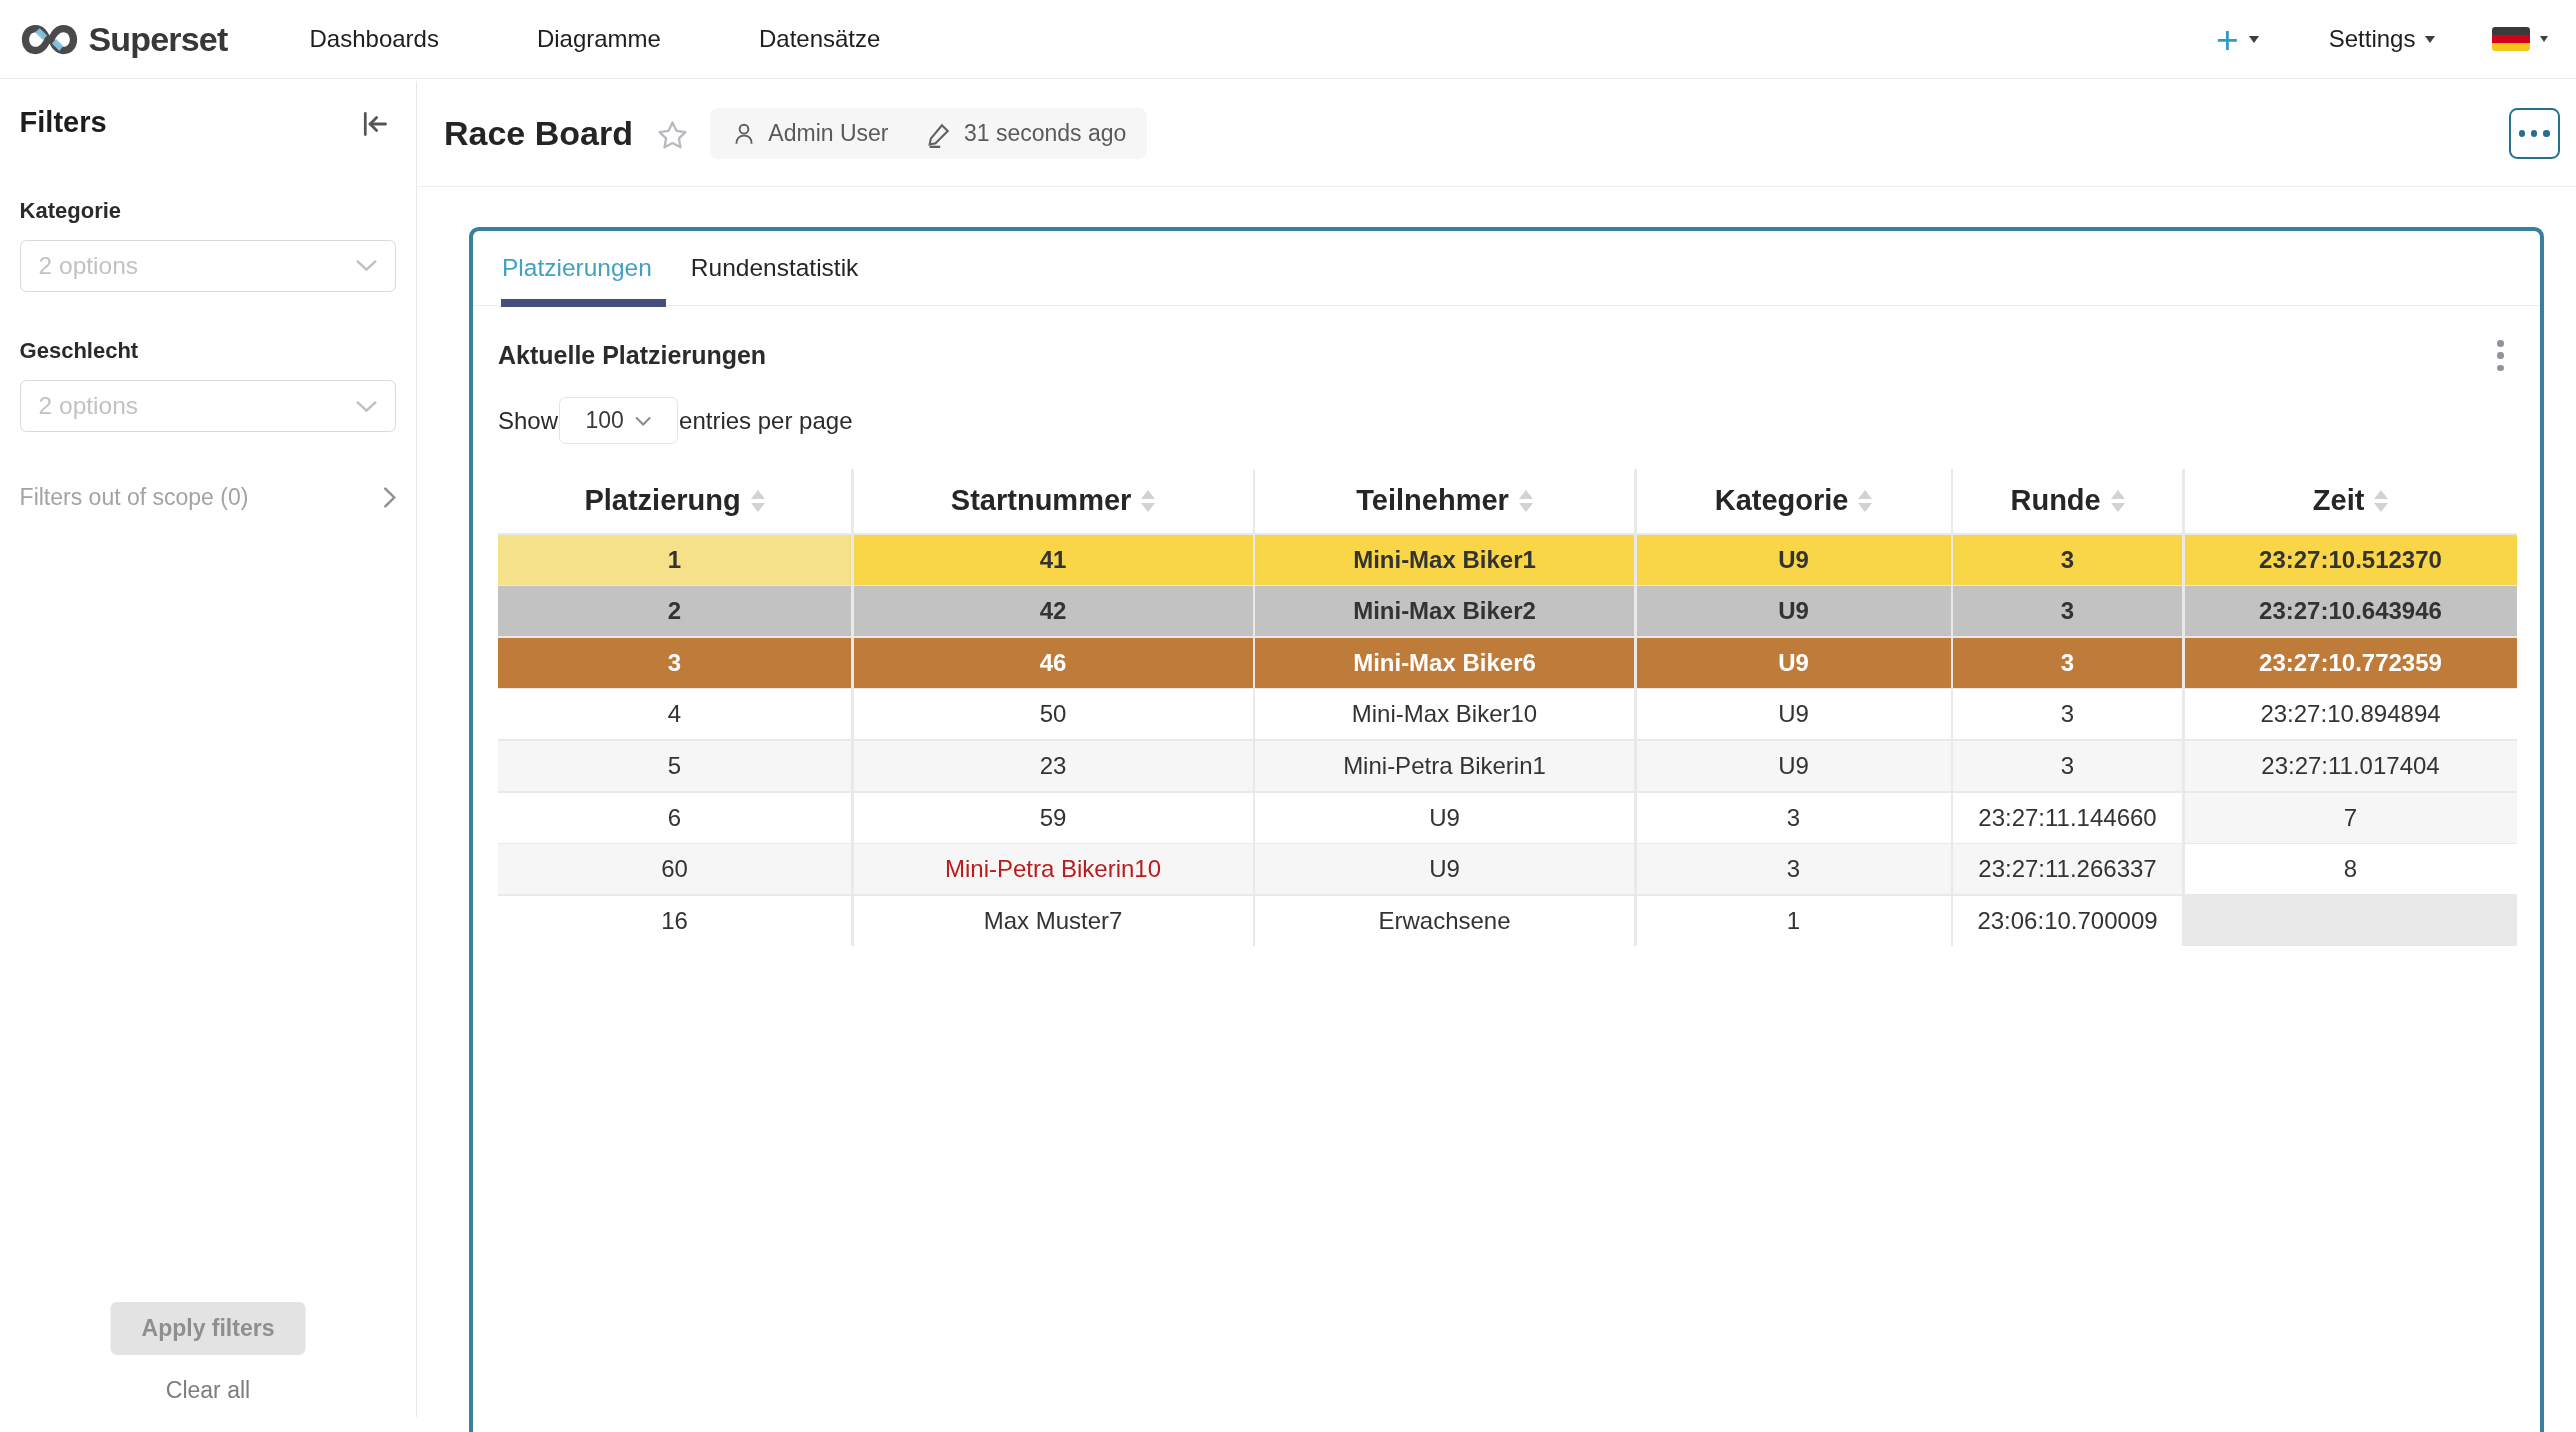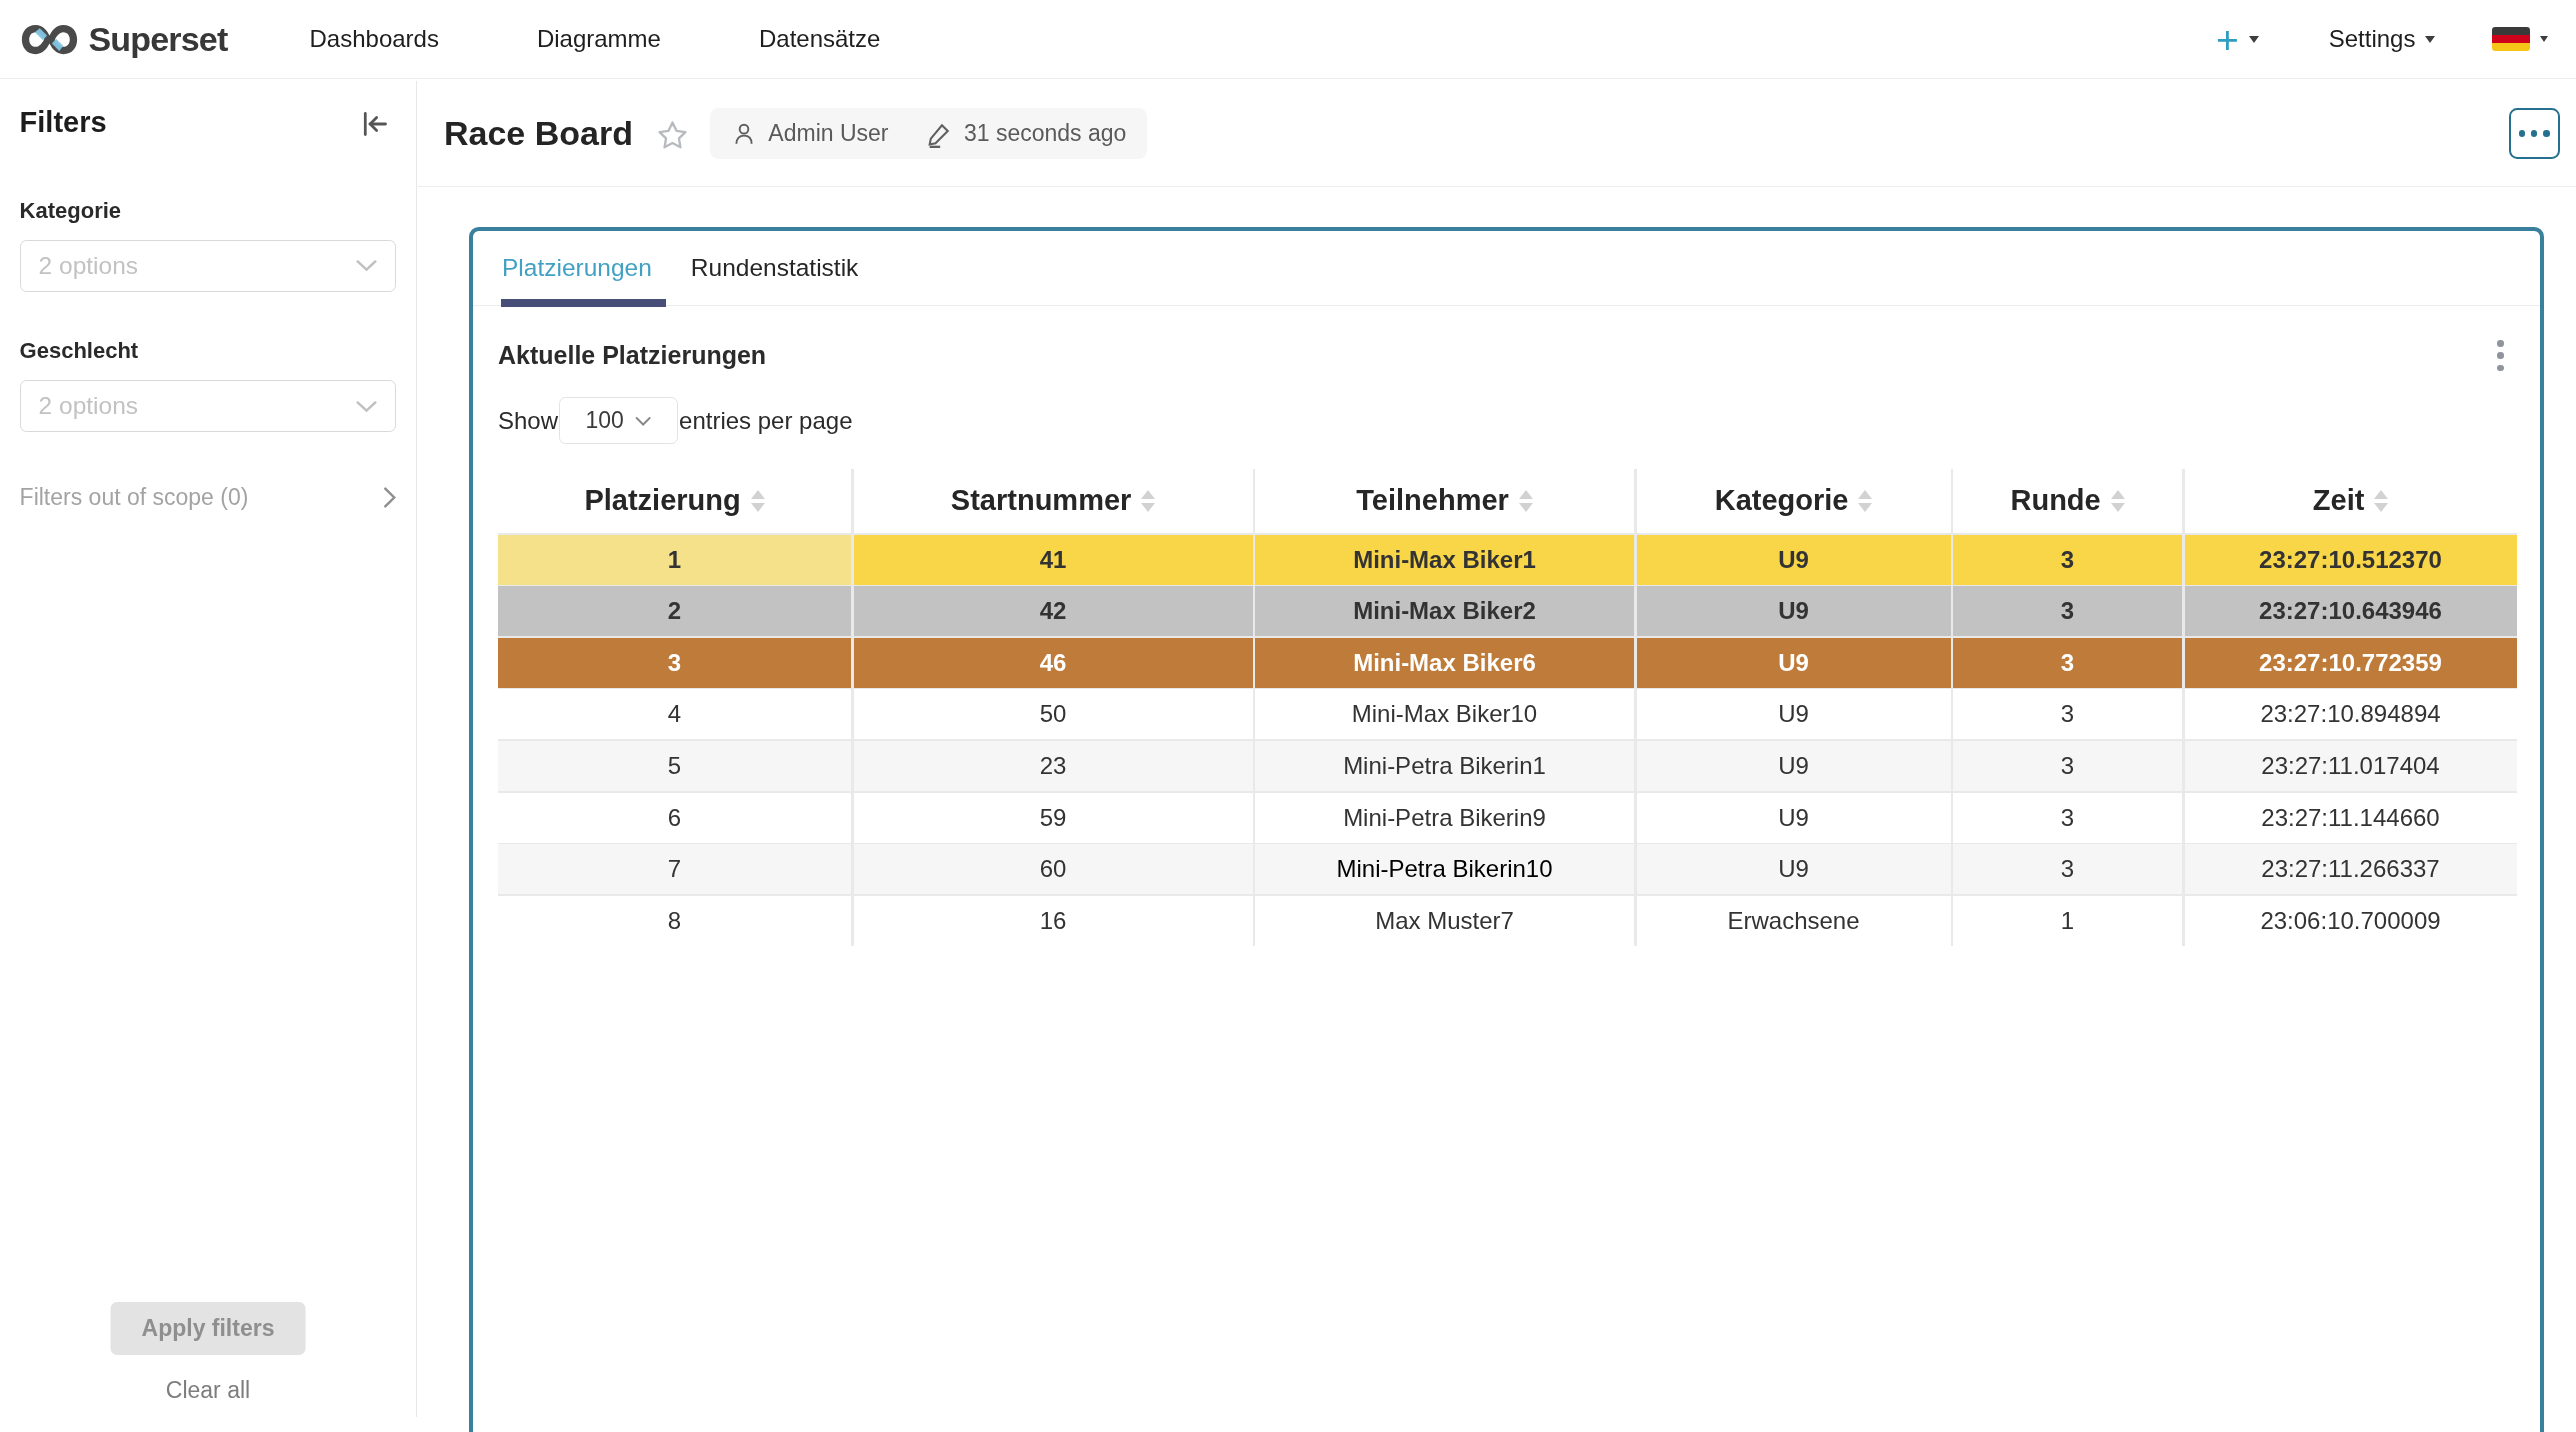--- a/index.html
+++ b/index.html
@@ -295,27 +295,26 @@
           <div class="td" style="background: rgb(255, 255, 255); color: rgb(51, 51, 51);">3</div>
           <div class="td" style="background: rgb(255, 255, 255); color: rgb(51, 51, 51);">23:27:10.894894</div>
           <div class="td" style="background: rgb(246, 246, 246); color: rgb(51, 51, 51);">5</div>
           <div class="td" style="background: rgb(246, 246, 246); color: rgb(51, 51, 51);">23</div>
           <div class="td" style="background: rgb(246, 246, 246); color: rgb(51, 51, 51);">Mini-Petra Bikerin1</div>
           <div class="td" style="background: rgb(246, 246, 246); color: rgb(51, 51, 51);">U9</div>
           <div class="td" style="background: rgb(246, 246, 246); color: rgb(51, 51, 51);">3</div>
           <div class="td" style="background: rgb(246, 246, 246); color: rgb(51, 51, 51);">23:27:11.017404</div>
           <div class="td" style="background: rgb(255, 255, 255); color: rgb(51, 51, 51);">6</div>
           <div class="td" style="background: rgb(255, 255, 255); color: rgb(51, 51, 51);">59</div>
-          <div class="td" style="background: rgb(255, 255, 255); color: rgb(51, 51, 51);">Mini-Petra Bikerin9</div>
           <div class="td" style="background: rgb(255, 255, 255); color: rgb(51, 51, 51);">U9</div>
           <div class="td" style="background: rgb(255, 255, 255); color: rgb(51, 51, 51);">3</div>
           <div class="td" style="background: rgb(255, 255, 255); color: rgb(51, 51, 51);">23:27:11.144660</div>
           <div class="td" style="background: rgb(246, 246, 246); color: rgb(51, 51, 51);">7</div>
           <div class="td" style="background: rgb(246, 246, 246); color: rgb(51, 51, 51);">60</div>
-          <div class="td" style="background: rgb(246, 246, 246); color: #000000;">Mini-Petra Bikerin10</div>
+          <div class="td" style="background: rgb(246, 246, 246); color: #b91c1c;">Mini-Petra Bikerin10</div>
           <div class="td" style="background: rgb(246, 246, 246); color: rgb(51, 51, 51);">U9</div>
           <div class="td" style="background: rgb(246, 246, 246); color: rgb(51, 51, 51);">3</div>
           <div class="td" style="background: rgb(246, 246, 246); color: rgb(51, 51, 51);">23:27:11.266337</div>
           <div class="td" style="background: rgb(255, 255, 255); color: rgb(51, 51, 51);">8</div>
           <div class="td" style="background: rgb(255, 255, 255); color: rgb(51, 51, 51);">16</div>
           <div class="td" style="background: rgb(255, 255, 255); color: rgb(51, 51, 51);">Max Muster7</div>
           <div class="td" style="background: rgb(255, 255, 255); color: rgb(51, 51, 51);">Erwachsene</div>
           <div class="td" style="background: rgb(255, 255, 255); color: rgb(51, 51, 51);">1</div>
           <div class="td" style="background: rgb(255, 255, 255); color: rgb(51, 51, 51);">23:06:10.700009</div>
         </div>

